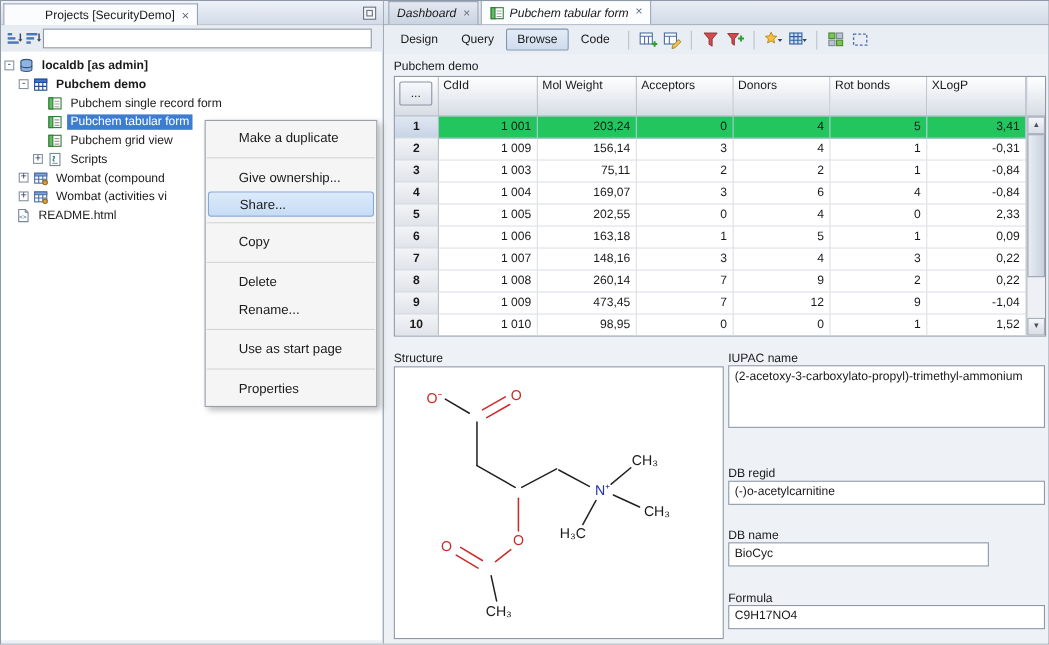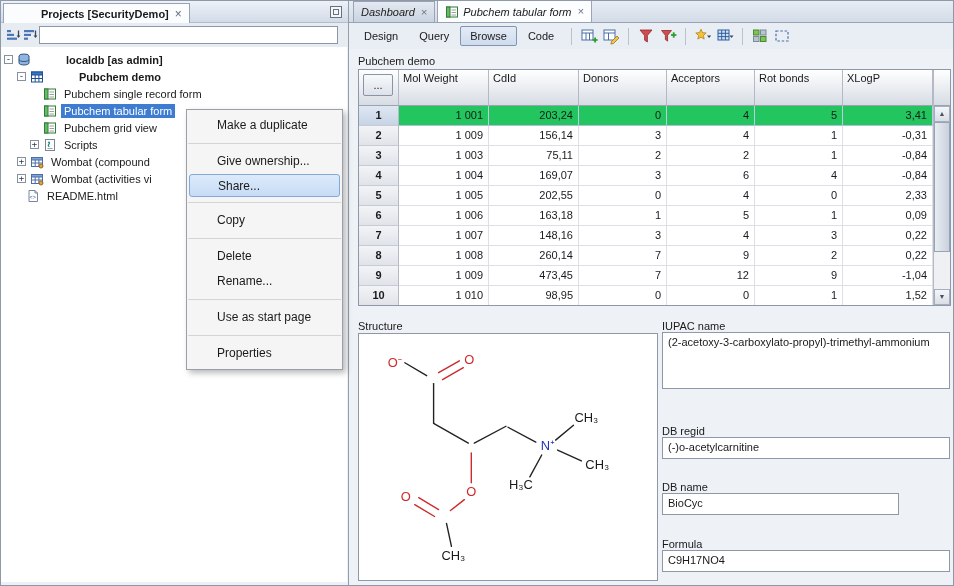--- a/index.html
+++ b/index.html
@@ -5,36 +5,36 @@
   html,body { margin:0; padding:0; background:#cfd5de; }
   .window {
     position:relative; width:954px; height:586px; overflow:hidden;
     font-family:"Liberation Sans", sans-serif; font-size:11px; color:#1a1a1a;
     background:#edf0f5; border:1px solid #8f98a6; box-sizing:border-box;
   }
   
   .left-panel { position:absolute; left:0; top:0; width:348px; height:586px; background:#edf0f5; border-right:1px solid #939dac; box-sizing:border-box; }
   .lp-header { position:absolute; left:0; top:0; right:0; height:22px; background:linear-gradient(#eef2f8,#d2dbe8); border-bottom:1px solid #b4bdca; box-sizing:border-box; }
   .lp-tab { position:absolute; left:2px; top:2px; height:20px; background:#fbfcfe; border:1px solid #98a2b4; border-bottom:none; display:flex; align-items:center; padding:0 7px; gap:6px; box-sizing:border-box; }
-  .lp-tab-title { font-weight:bold;padding-left:30px; }
+  .lp-tab-title { font-weight:normal;padding-left:30px; }
   .close-x { color:#5f6a78; font-size:12px; line-height:1; }
   .lp-minbtn { position:absolute; right:6px; top:5px; width:12px; height:12px; border:1px solid #68727f; background:#f4f6f9; box-sizing:border-box; }
   .lp-minbtn span { display:block; width:6px; height:6px; margin:2px auto 0; border:1px solid #68727f; box-sizing:border-box; }
   .lp-toolbar { position:absolute; left:0; top:22px; right:0; height:24px; background:#e7ebf2; }
   .lp-toolicon { position:absolute; top:4px; width:16px; height:16px; }
   .lp-toolicon svg { width:16px; height:16px; display:block; }
   .lp-filterbox { position:absolute; left:38px; top:3px; right:10px; height:18px; background:#fff; border:1px solid #8b96a8; box-sizing:border-box; }
   .tree { position:absolute; left:0; top:46px; right:1px; bottom:5px; background:#fff; overflow:hidden; padding-top:4px; }
   .tree-row { display:flex; align-items:center; height:17px; white-space:nowrap; }
   .expander { flex:none; width:9px; height:9px; box-sizing:border-box; border:1px solid #8691a0; background:#fff; color:#2e3a4a; font-size:9px; line-height:7px; text-align:center; margin-right:4px; font-family:"DejaVu Sans Mono", monospace; }
   .expander.spacer { border:none; background:transparent; }
   .tree-icon { flex:none; width:14px; height:14px; margin-right:4px; display:inline-flex; }
   .tree-icon svg { width:14px; height:14px; display:block; }
   .tree-label { padding:1px 3px; }
-  .tree-label.bold { font-weight:bold;margin-left:28px; }
+  .tree-label.bold { font-weight:bold; }
   .tree-label.selected { background:#3d7cd0; color:#fff; }
   
   .context-menu { position:absolute; left:185px; top:108px; width:157px; background:#f5f5f5; border:1px solid #99a0aa; box-shadow:3px 3px 6px rgba(0,0,0,.28); padding:3px 0; z-index:40; box-sizing:border-box; }
   .menu-item { height:25px; line-height:25px; padding-left:30px; font-size:12px; color:#1a1a1a; }
   .menu-item.highlighted { margin:0 2px; padding-left:28px; height:23px; line-height:23px; background:linear-gradient(#ddeafb,#c6dcf5); border:1px solid #82a9d7; border-radius:3px; box-sizing:border-box; }
   .menu-sep { height:1px; background:#d4d4d4; margin:5px 1px; }
   
   .right-panel { position:absolute; left:348px; top:0; width:606px; height:586px; }
   .tabbar { position:absolute; left:0; top:0; right:0; height:22px; background:linear-gradient(#e8edf4,#d2dbe7); border-bottom:1px solid #99a3b4; display:flex; align-items:flex-end; padding-left:4px; box-sizing:border-box;font-style:italic; }
   .tab { display:flex; align-items:center; gap:4px; height:21px; padding:0 7px; margin-right:2px; border:1px solid #9aa4b6; border-bottom:none; background:linear-gradient(#e4e9f1,#c9d3e1); box-sizing:border-box; }
@@ -218,21 +218,21 @@
               <rect x="1.5" y="2.5" width="11" height="9" fill="#fff" stroke="#4a6ea8"></rect>
               <rect x="1.5" y="2.5" width="11" height="2.5" fill="#7fa3d4" stroke="#4a6ea8"></rect>
               <line x1="5.2" y1="5" x2="5.2" y2="11.5" stroke="#4a6ea8"></line>
               <line x1="8.9" y1="5" x2="8.9" y2="11.5" stroke="#4a6ea8"></line>
               <line x1="1.5" y1="8" x2="12.5" y2="8" stroke="#4a6ea8"></line>
               <circle cx="11" cy="11" r="2" fill="#e2a33c" stroke="#9a6a14"></circle>
             </svg>
           </span>
           <span class="tree-label">Wombat (activities vi</span>
         </div>
-        <div class="tree-row" style="padding-left: 12px; text-align: right;">
+        <div class="tree-row" style="padding-left: 0; text-align: right;">
           <span class="expander spacer"></span>
           <span class="tree-icon">
             <svg viewBox="0 0 14 14">
               <path d="M3 1.5h6l2.5 2.5v8.5h-8.5z" fill="#fff" stroke="#7a8694"></path>
               <path d="M9 1.5v2.5h2.5" fill="none" stroke="#7a8694"></path>
               <text x="3.6" y="10" font-size="5.5" fill="#1d4f93" font-family="sans-serif">&lt;&gt;</text>
             </svg>
           </span>
           <span class="tree-label">README.html</span>
         </div>
@@ -352,24 +352,24 @@
 
     <div class="content">
       <div class="grid-title">Pubchem demo</div>
 
       <div class="grid">
         <div class="grid-inner">
           <div class="ghead-row">
             <div class="ghead corner">
               <div class="corner-btn">...</div>
             </div>
-          <div class="ghead">Mol Weight</div>
-              <div class="ghead">CdId</div>
+          <div class="ghead">CdId</div>
+              <div class="ghead">Mol Weight</div>
+              <div class="ghead">Acceptors</div>
               <div class="ghead">Donors</div>
-              <div class="ghead">Acceptors</div>
               <div class="ghead">Rot bonds</div>
               <div class="ghead">XLogP</div>
             </div>
           <div>
               <div class="grow selected">
                 <div class="rowhead">1</div>
                 <div class="gdata">1 001</div>
                 <div class="gdata">203,24</div>
                 <div class="gdata">0</div>
                 <div class="gdata">4</div>

